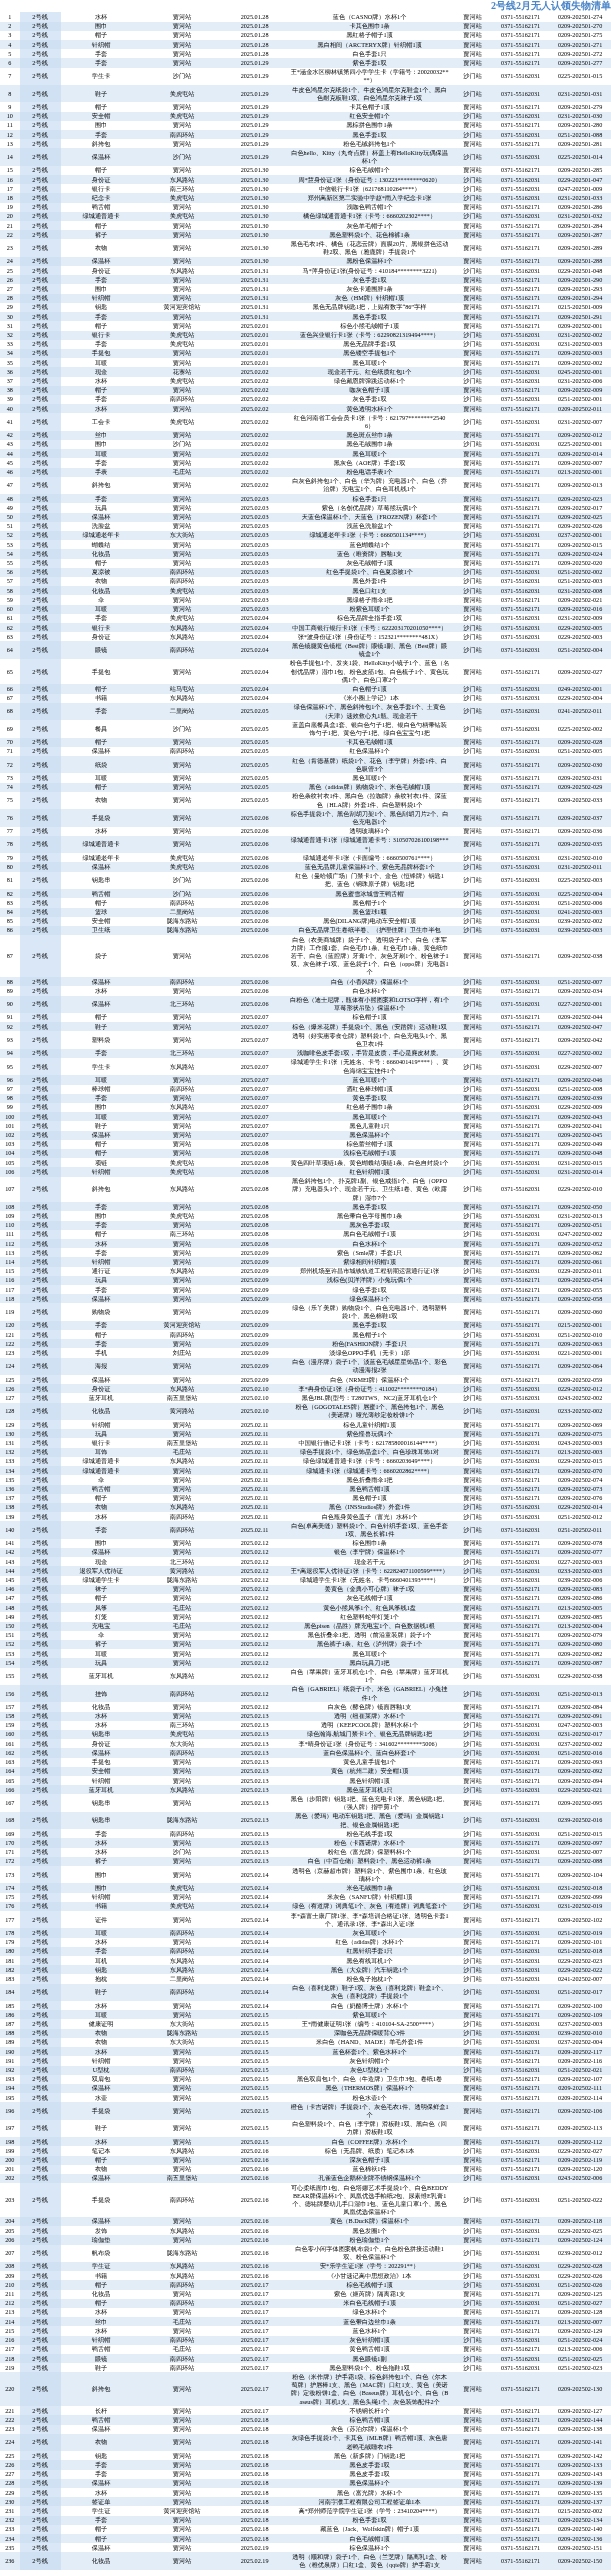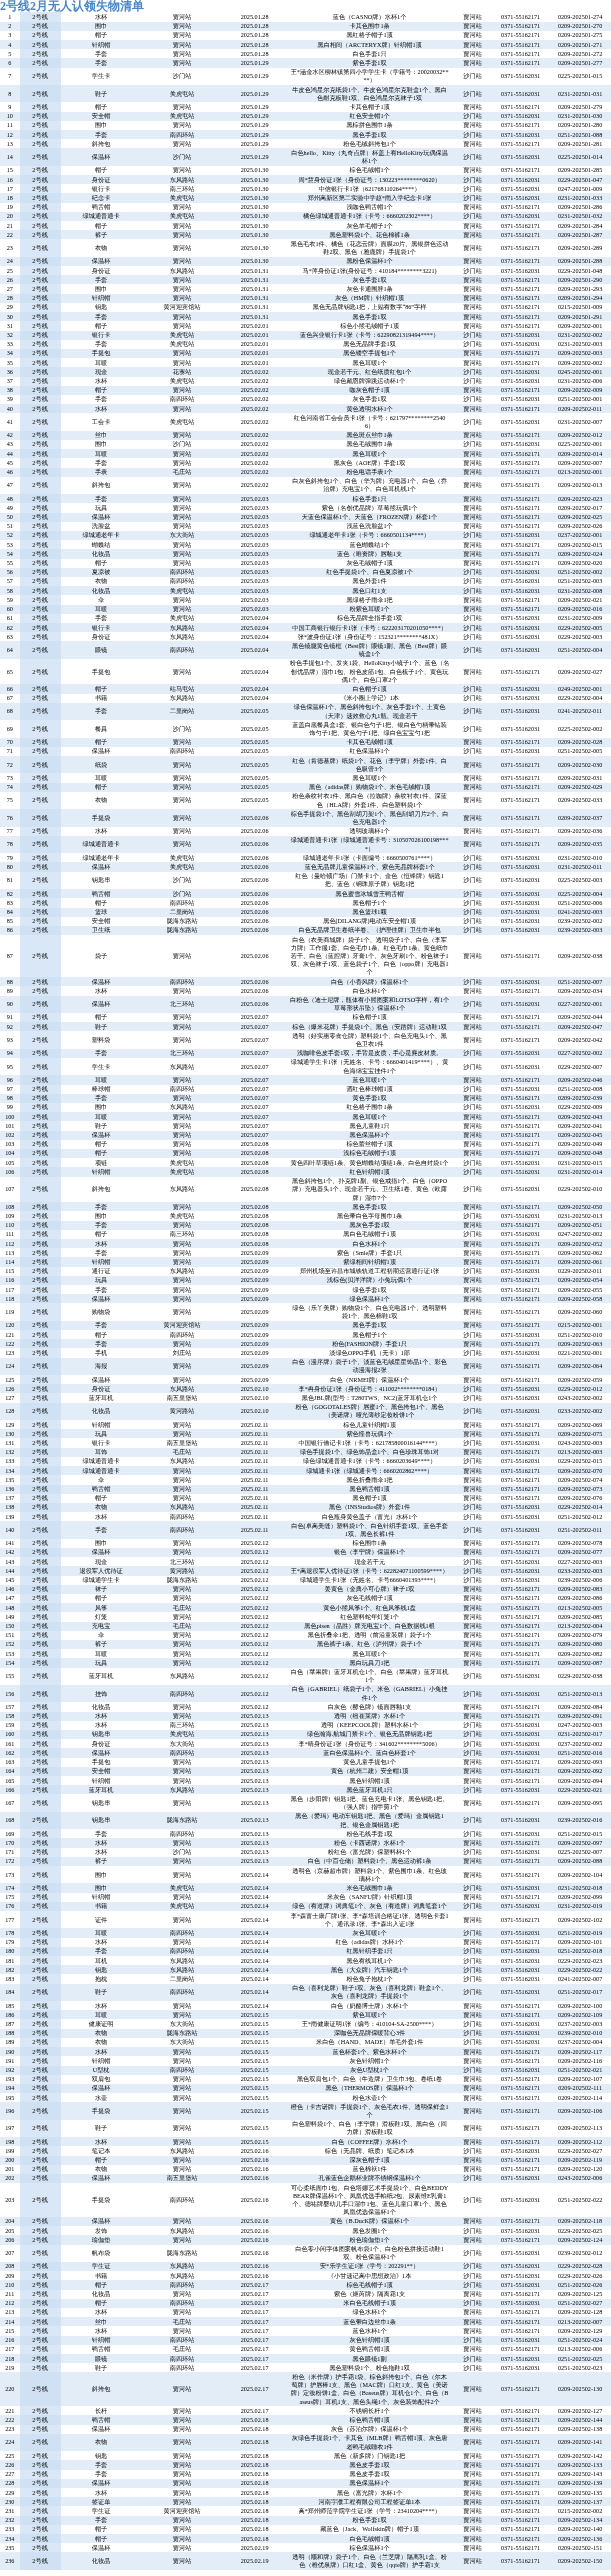--- a/index.html
+++ b/index.html
@@ -1,18 +1,18 @@
 <!DOCTYPE html>
 <html style="font-size:8.2px"><head>
 <meta charset="utf-8">
 <style>
   html,body{margin:0;padding:0;background:#ffffff;}
   body{width:611px;font-family:"Liberation Serif","DejaVu Serif",serif;color:#000;}
   .sheet{width:611px;}
-  .title{height:12.4px;line-height:12.4px;text-align:left;font-size:12px;font-weight:bold;}
+  .title{height:12.4px;line-height:12.4px;text-align:right;font-size:10px;font-weight:bold;}
   table{border-collapse:collapse;table-layout:fixed;width:611px;font-size:6.2px;}
   td{padding:0.5px 1.5px;line-height:8.2px;text-align:center;vertical-align:middle;
      overflow:hidden;word-break:break-all;}
   tr.stripe td{background:#e2edf8;}
   td.c1{background:#d9e7f6;}
   tr.stripe td.c1{background:#cfe1f3;}
   td.c5{padding:0.5px 3.1px;}
   col.w0{width:19.6px}  col.w1{width:41px}  col.w2{width:81px}
   col.w3{width:81px} col.w4{width:64px} col.w5{width:166px}
   col.w6{width:40px}  col.w7{width:56px} col.w8{width:63px}

